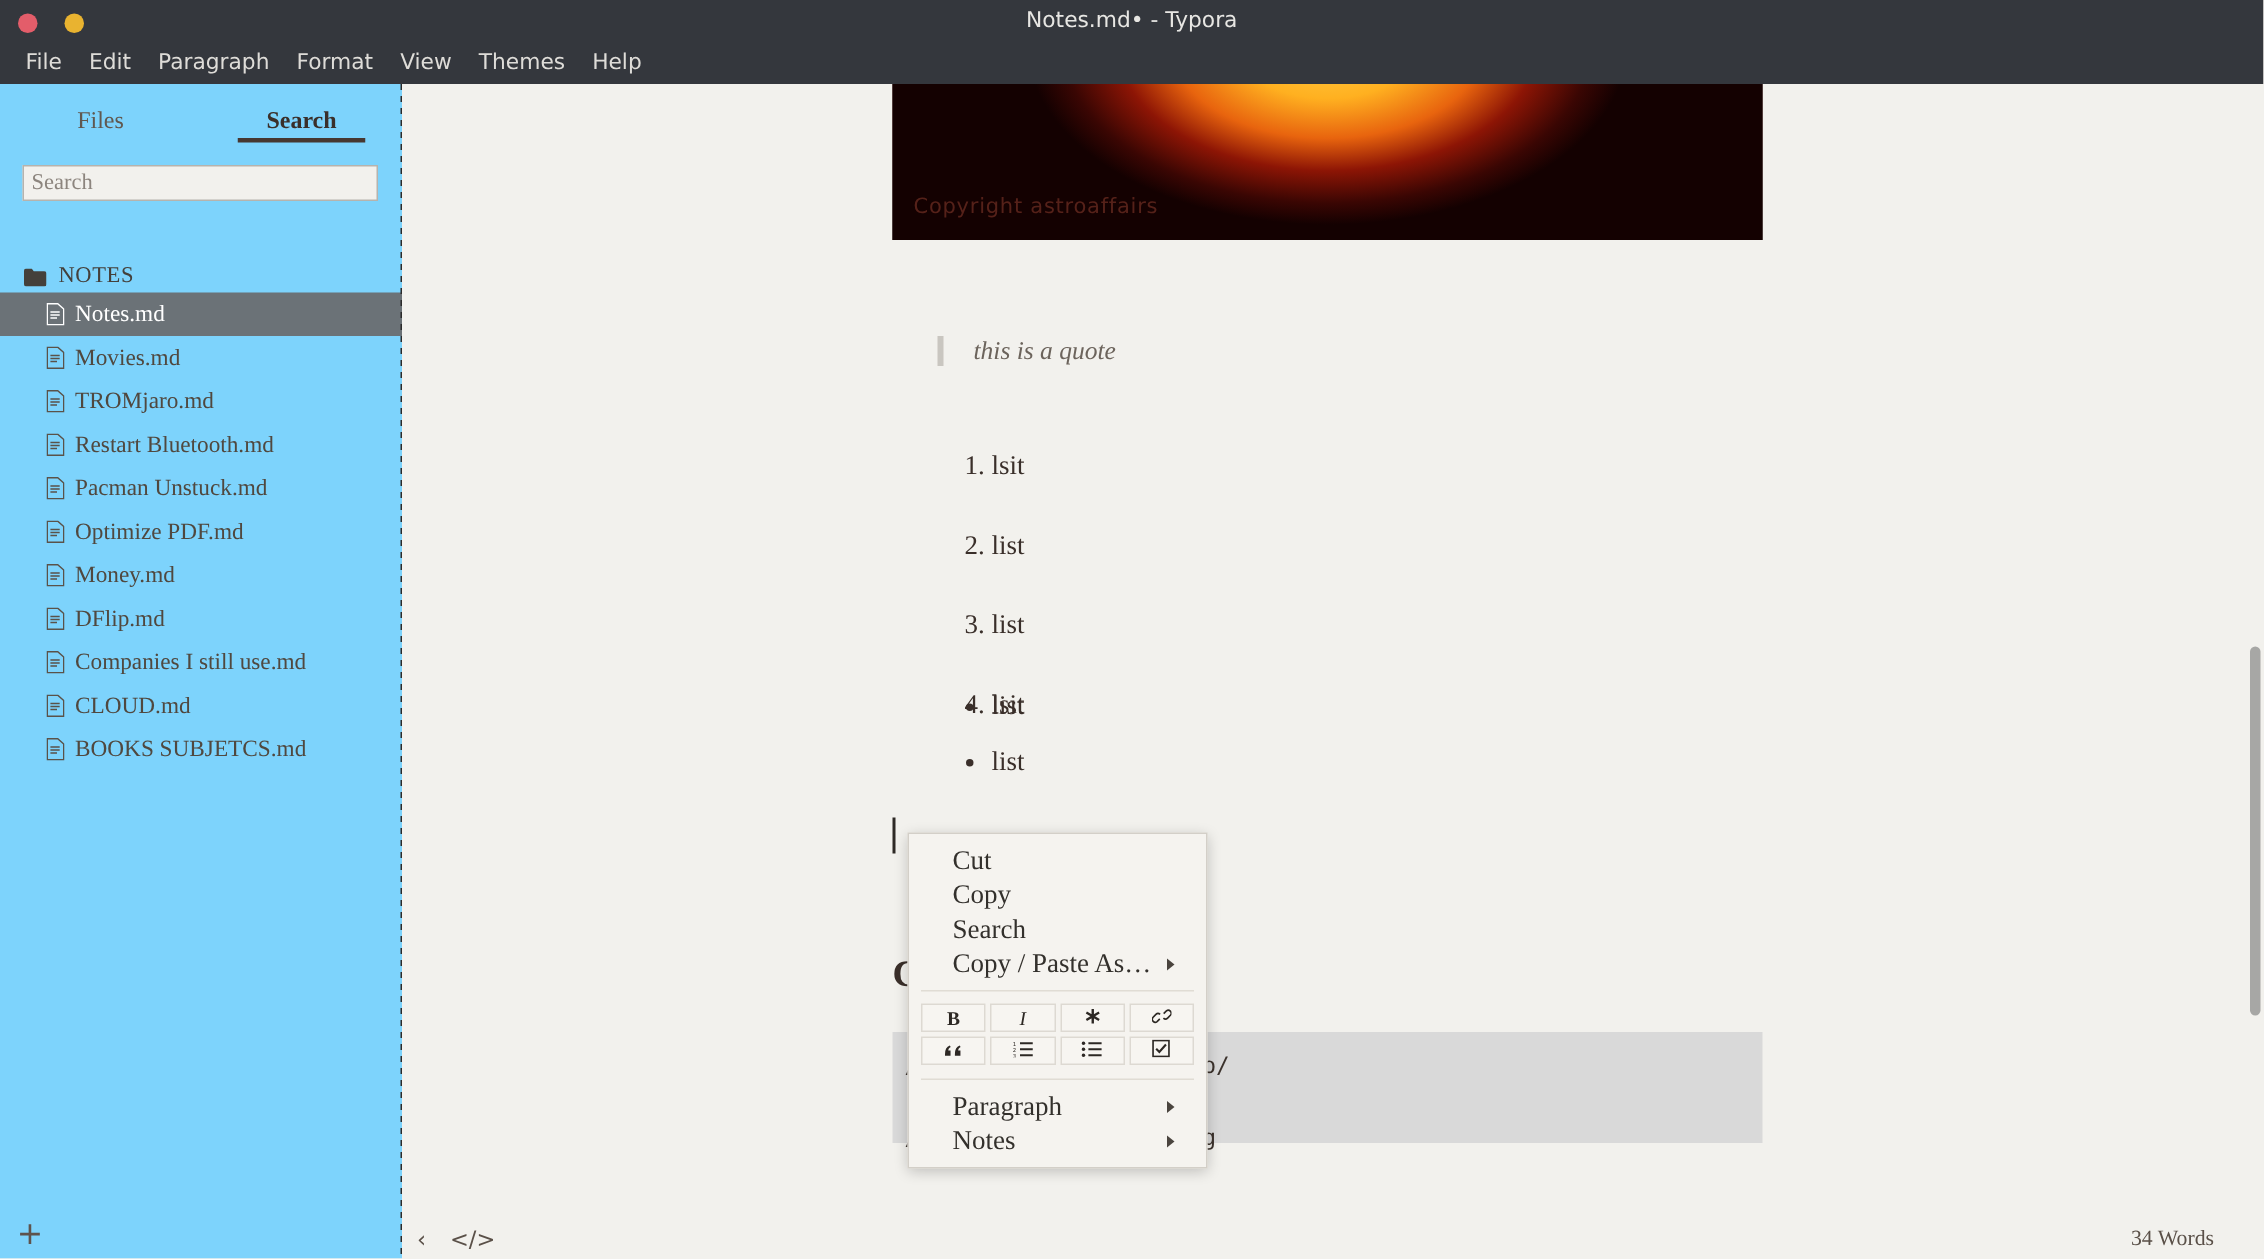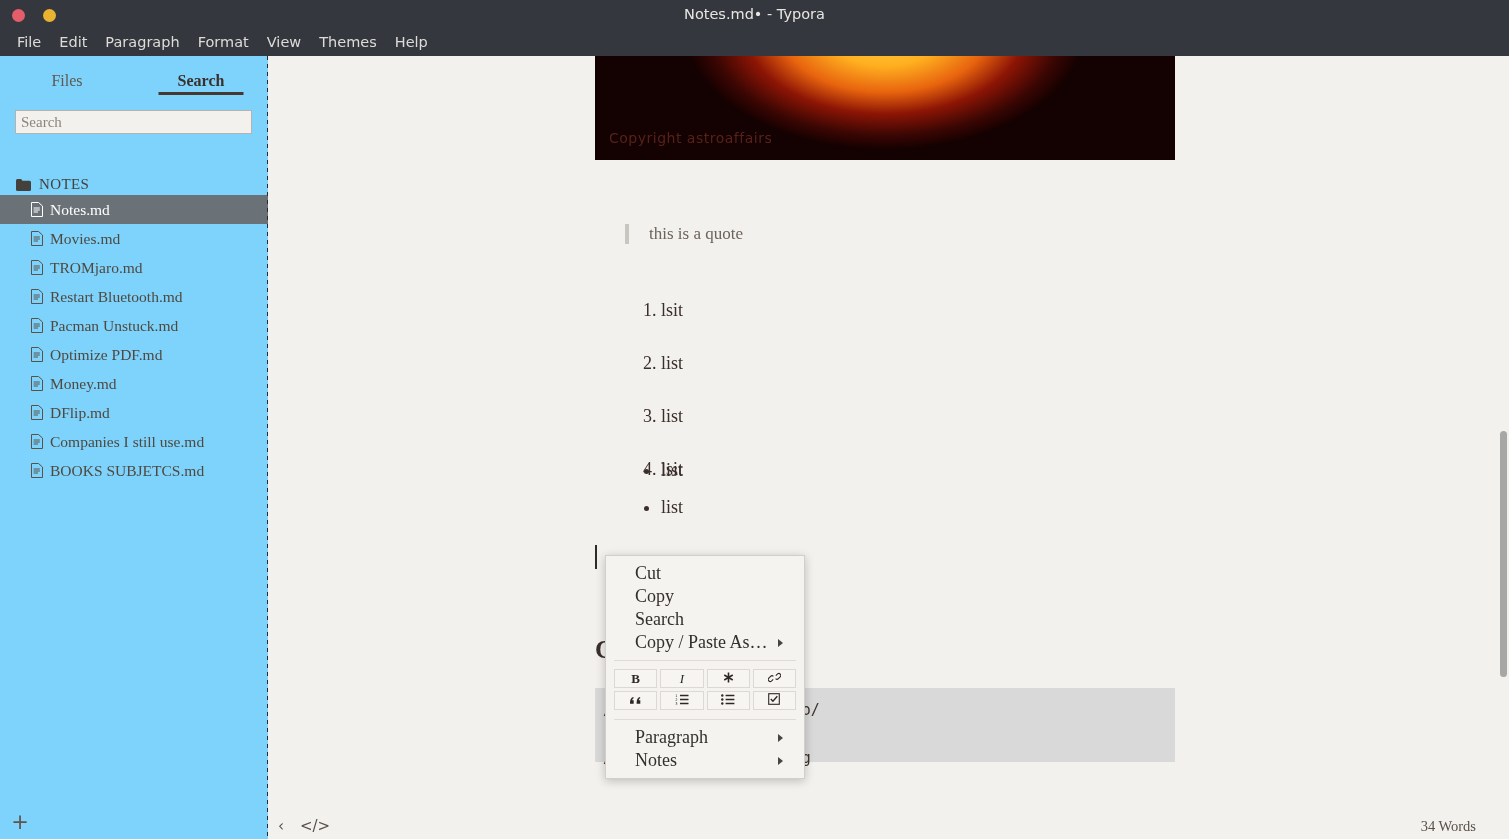--- a/index.html
+++ b/index.html
@@ -108,21 +108,21 @@
   .hero .watermark {
     position: absolute; left: 14px; bottom: 14px;
     font-family: "DejaVu Sans", sans-serif; font-size: 14px;
     color: rgba(255, 120, 90, 0.28); letter-spacing: .5px;
   }
 
   .quote {
     position: absolute; left: 30px; top: 168px; width: 520px;
     border-left: 4px solid #c9c6c0; padding-left: 20px;
   }
-  .quote-text { font-size: 17px; color: #6c645c; }
+  .quote-text { font-style: italic; font-size: 17px; color: #6c645c; }
 
   ol.olist {
     position: absolute; left: 44px; top: 212px; width: 500px;
     list-style-position: outside; padding-left: 22px;
   }
   ol.olist li { font-size: 18px; color: #3a2f2a; margin-bottom: 16px; margin-top: 32px; }
 
   ul.ulist {
     position: absolute; left: 44px; top: 404px; width: 500px;
     list-style-position: outside; padding-left: 22px;
@@ -327,20 +327,29 @@
         </span>
         <span class="file-label">Companies I still use.md</span>
       </div>
       <div class="file-row">
         <span>
           <svg class="icon-svg" width="12" height="15" viewBox="0 0 12 15">
               <path d="M.5.5h7L11.5 4v10.5H.5z" fill="none" stroke="#5a5249"></path>
               <path d="M2.6 6h6.2M2.6 8h6.2M2.6 10h4.4" stroke="#5a5249" stroke-width="1"></path>
             </svg>
         </span>
+        <span class="file-label">CLOUD.md</span>
+      </div>
+      <div class="file-row">
+        <span>
+          <svg class="icon-svg" width="12" height="15" viewBox="0 0 12 15">
+              <path d="M.5.5h7L11.5 4v10.5H.5z" fill="none" stroke="#5a5249"></path>
+              <path d="M2.6 6h6.2M2.6 8h6.2M2.6 10h4.4" stroke="#5a5249" stroke-width="1"></path>
+            </svg>
+        </span>
         <span class="file-label">BOOKS SUBJETCS.md</span>
       </div>
     </div>
 
     <div class="sidebar-plus">+</div>
   </div>
 
   <div class="sidebar-divider"></div>
 
   <div class="content">

